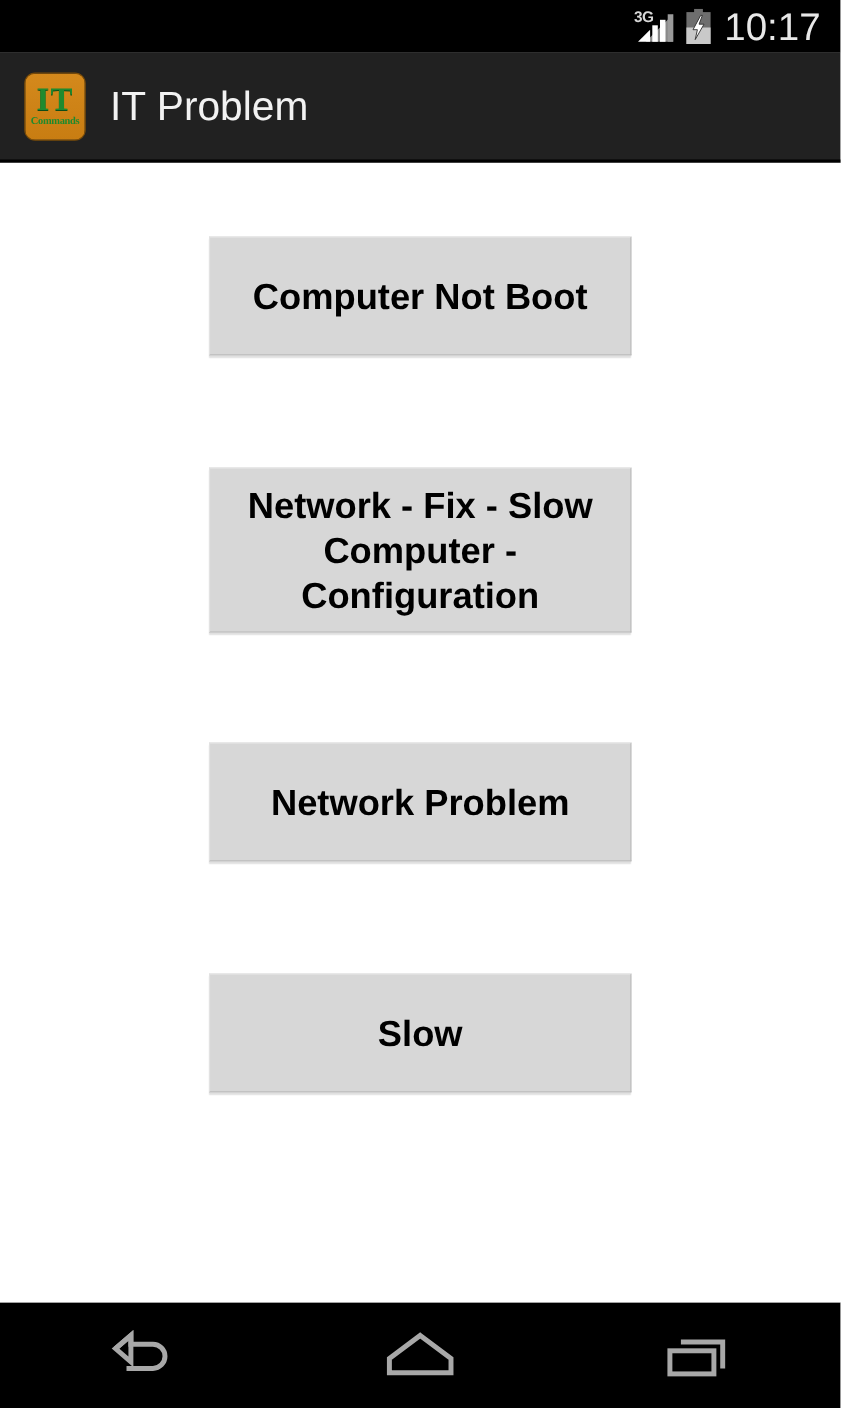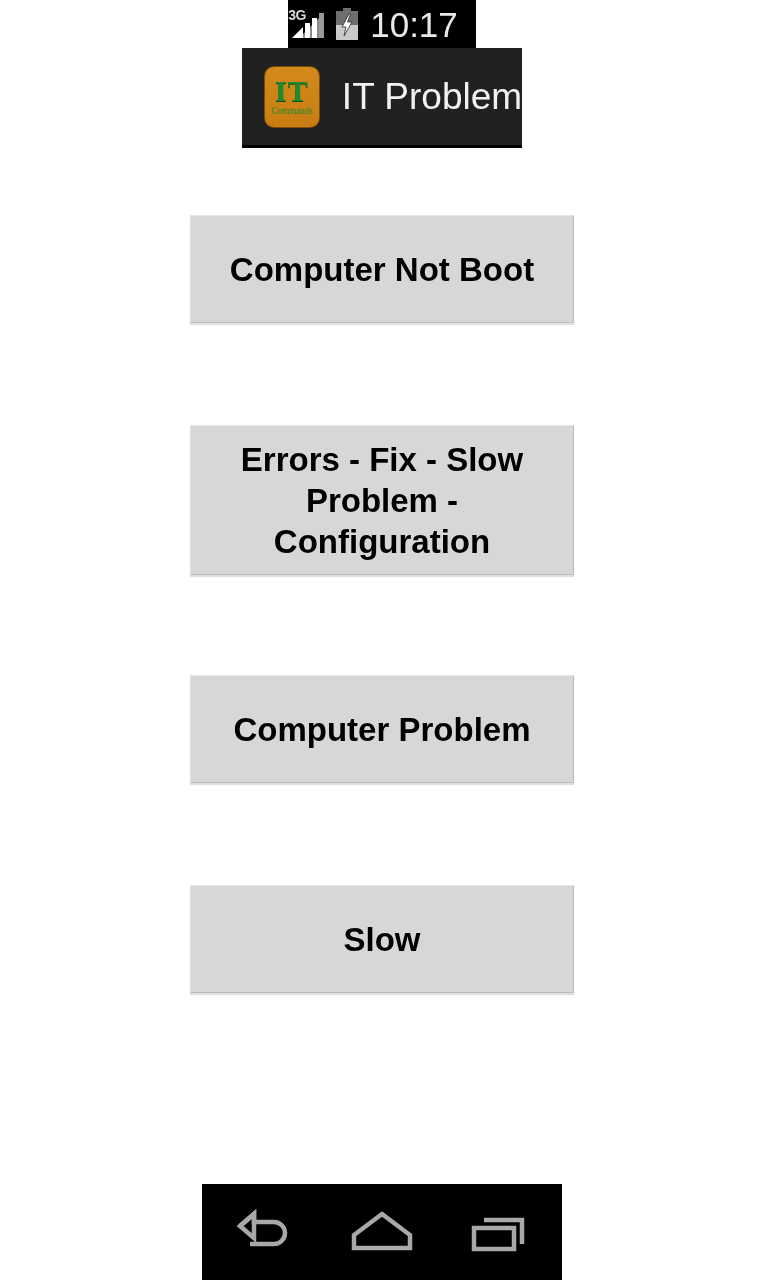--- a/index.html
+++ b/index.html
@@ -6,21 +6,21 @@
   html, body {
     width:768px; height:1280px;
     background:#ffffff;
     font-family:"Liberation Sans", sans-serif;
     overflow:hidden;
   }
   #screen {
     position:relative;
     width:764px; height:1280px;
     background:#ffffff;
-    display:flex; flex-direction:column;align-items:center;
+    display:flex; flex-direction:column;
   }
 
   
   .status-bar {
     height:48px;
     background:#000000;
     display:flex; align-items:center; justify-content:flex-end;
     padding-right:18px;
     flex:0 0 48px;
   }
@@ -58,21 +58,21 @@
     overflow:hidden;
   }
   .app-icon .icon-it {
     font-family:"Liberation Serif", serif;
     font-weight:bold; font-size:30px; color:#1f8a2e;
     line-height:0.92; letter-spacing:1px;
     text-shadow:0 1px 0 #0d4d18;
   }
   .app-icon .icon-sub {
     font-family:"Liberation Serif", serif;
-    font-weight:normal; font-size:9.5px; color:#1f8a2e;
+    font-weight:bold; font-size:9.5px; color:#1f8a2e;
     line-height:1; letter-spacing:-0.3px;
     margin-top:2px;
   }
   .app-title {
     margin-left:22px;
     font-size:37px; color:#f2f2f2; font-weight:400;
     letter-spacing:0px; line-height:1;
   }
 
   
@@ -161,25 +161,25 @@
     <span class="app-title">IT Problem</span>
   </div>
 
   <div class="content">
 
     <div class="btn btn-1">
       <span class="btn-label">Computer Not Boot</span>
     </div>
 
     <div class="btn btn-2">
-      <span class="btn-label">Errors - Fix - Slow Problem - Configuration</span>
+      <span class="btn-label">Network - Fix - Slow Computer - Configuration</span>
     </div>
 
     <div class="btn btn-3">
-      <span class="btn-label">Computer Problem</span>
+      <span class="btn-label">Network Problem</span>
     </div>
 
     <div class="btn btn-4">
       <span class="btn-label">Slow</span>
     </div>
 
   </div>
 
   <div class="nav-bar">
 

